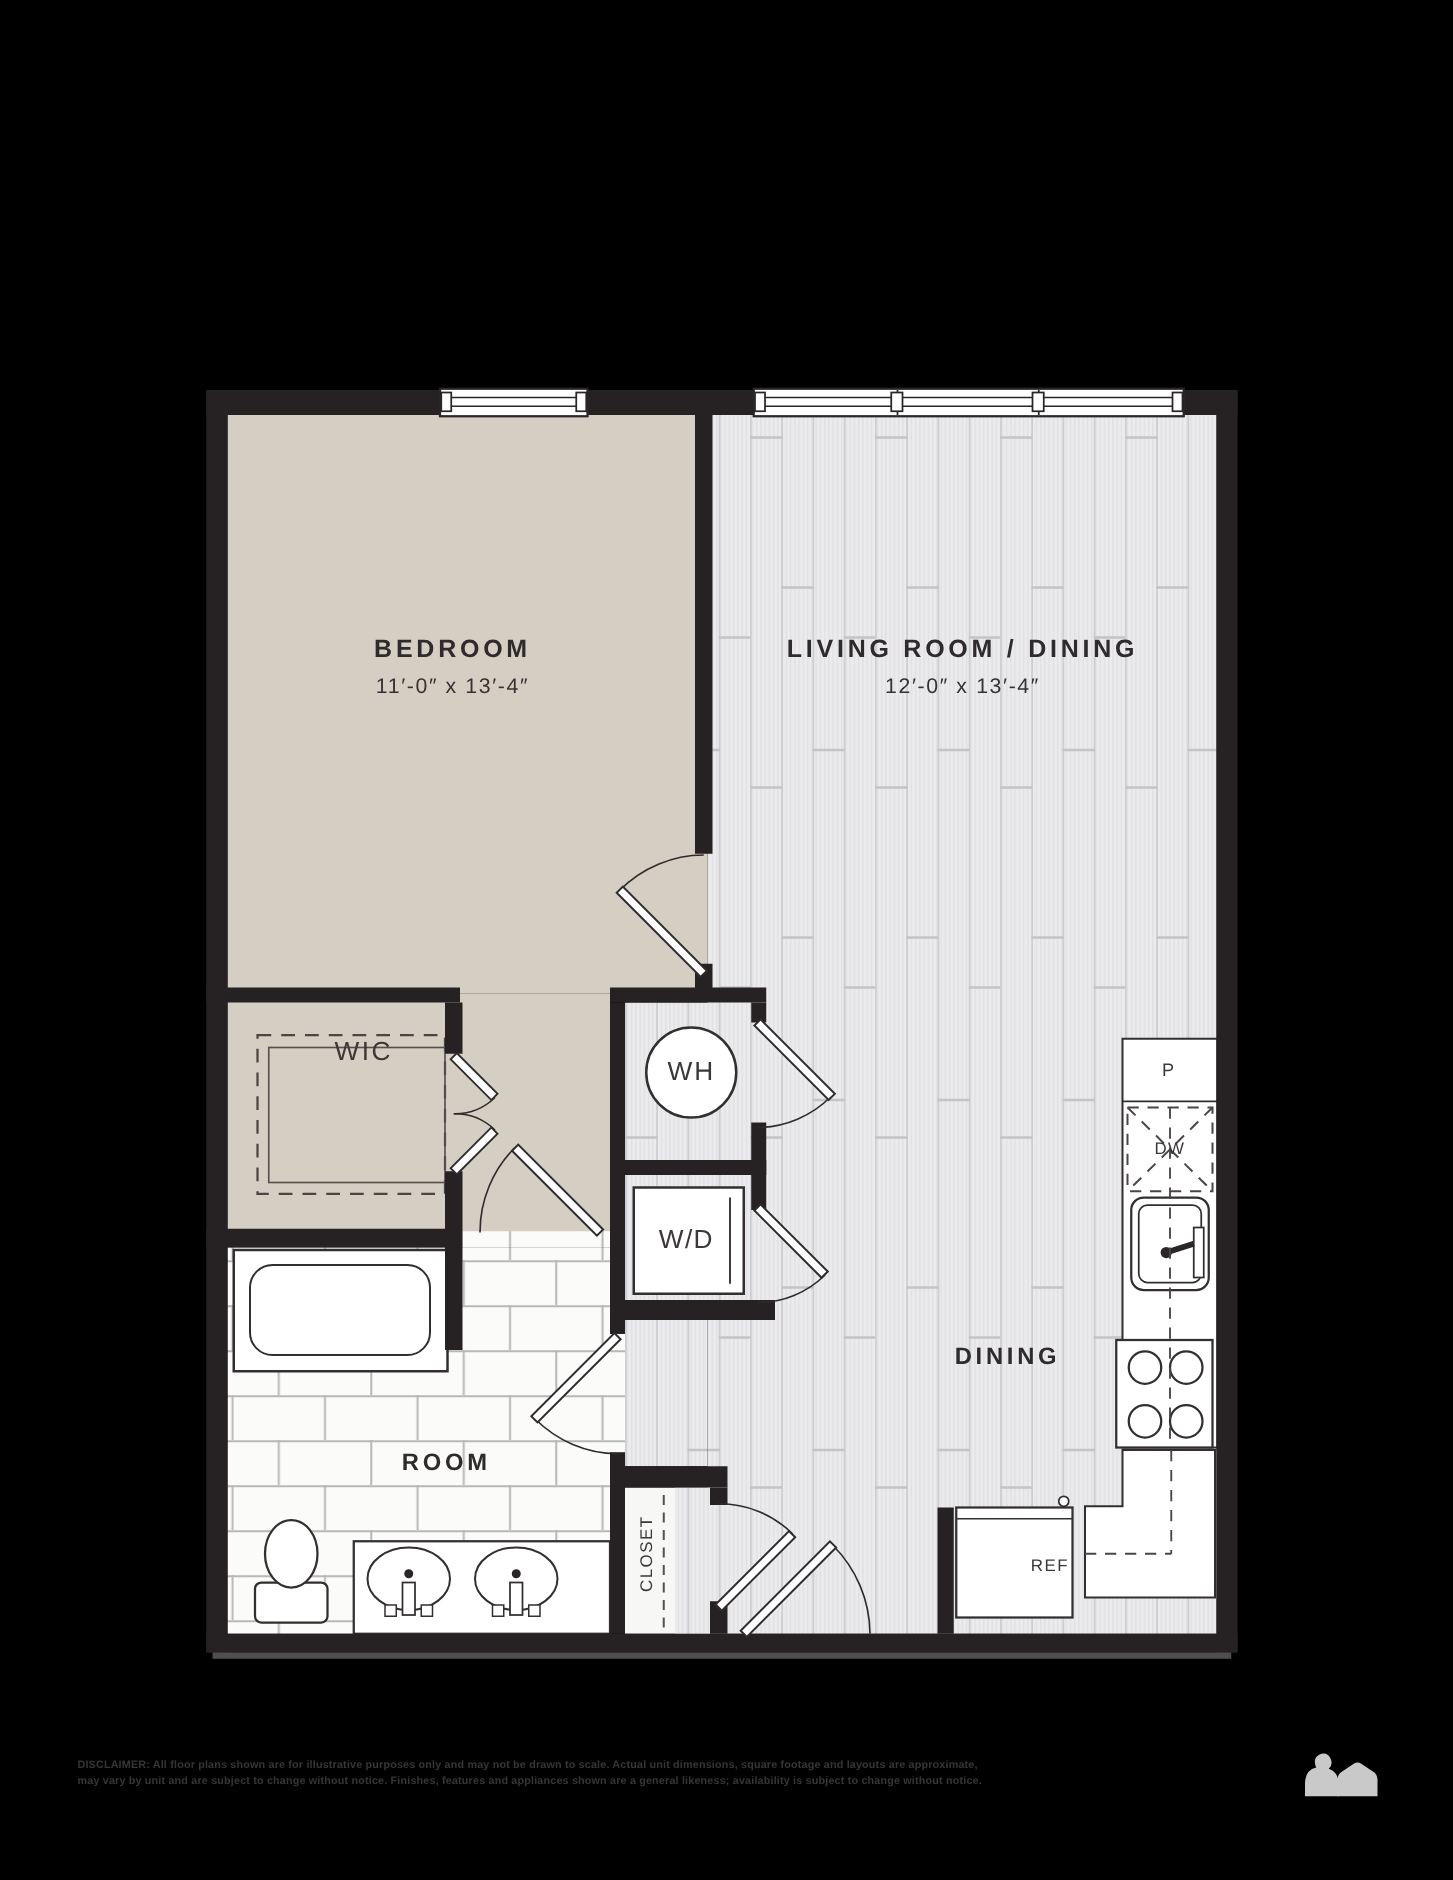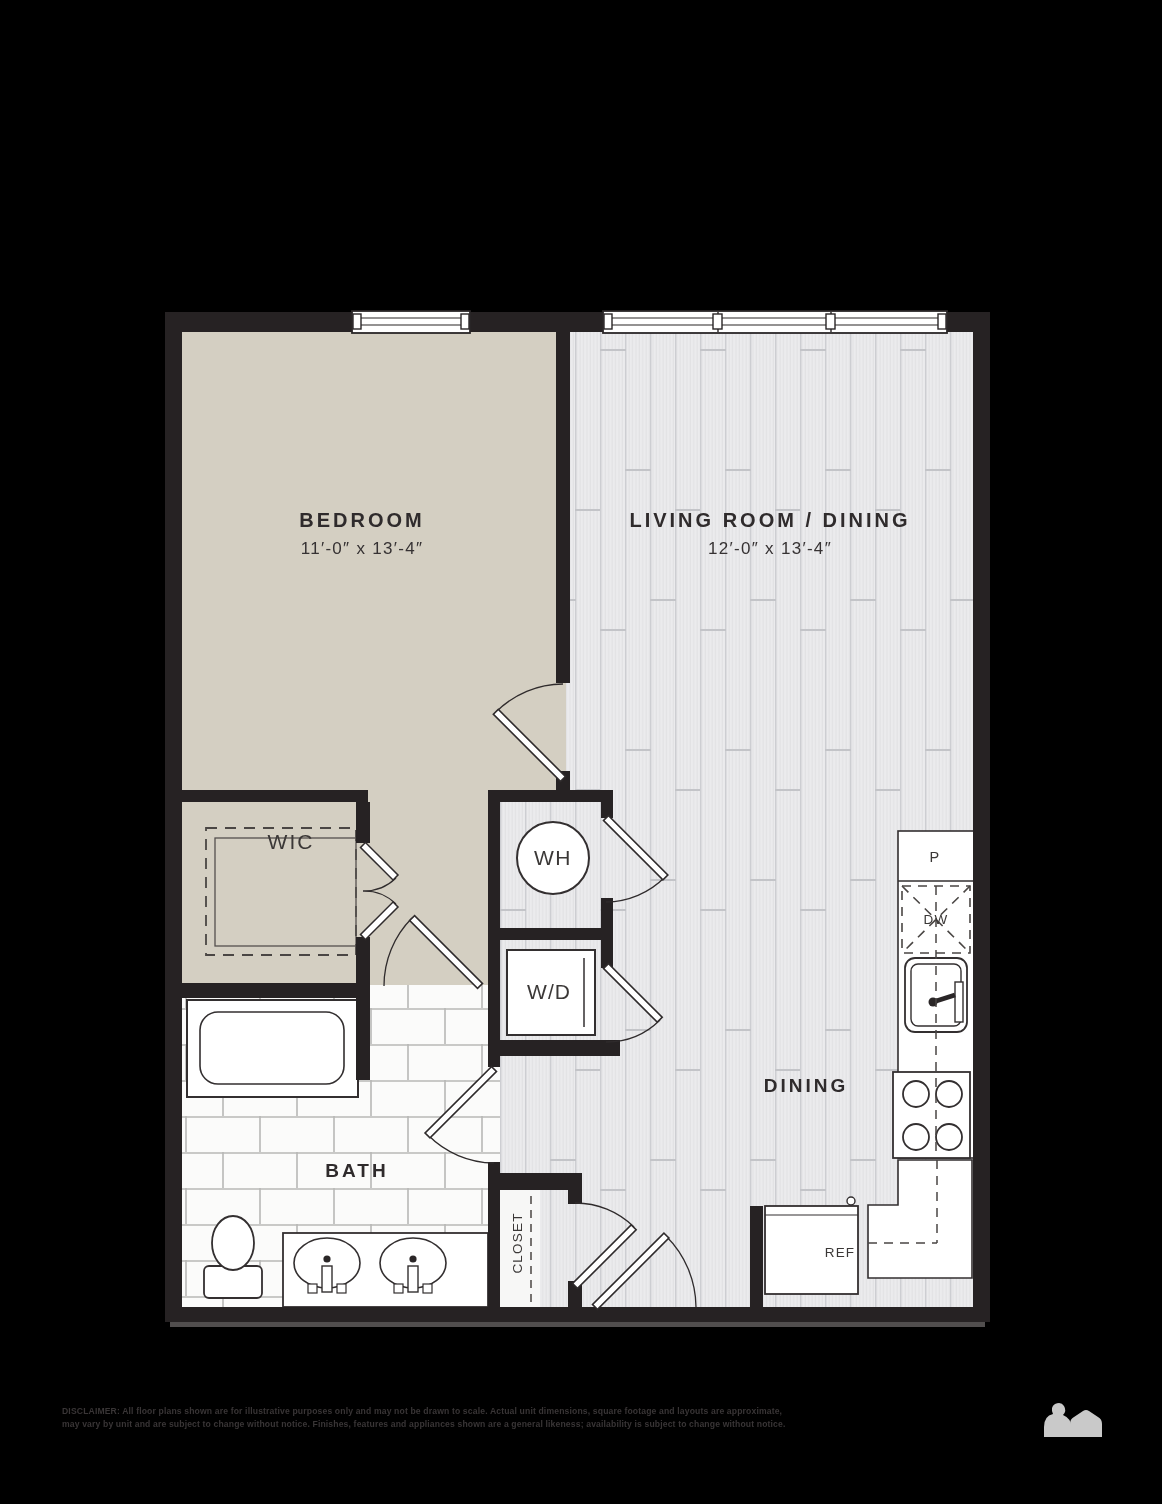--- a/index.html
+++ b/index.html
@@ -249,21 +249,21 @@
   </g>
 </svg>
 
 <div class="lbl room" style="left:362px;top:520px;">BEDROOM</div>
 <div class="lbl dims" style="left:362px;top:549px;">11′-0″ x 13′-4″</div>
 
 <div class="lbl room" style="left:770px;top:520px;">LIVING ROOM / DINING</div>
 <div class="lbl dims" style="left:770px;top:549px;text-align:center;">12′-0″ x 13′-4″</div>
 
 <div class="lbl room" style="left:806px;top:1086px;font-size:19px;">DINING</div>
-<div class="lbl room" style="left:357px;top:1171px;font-size:19px;">BATH</div>
+<div class="lbl room" style="left:357px;top:1171px;font-size:19px;">ROOM</div>
 
 <div class="lbl small" style="left:291px;top:842px;">WIC</div>
 <div class="lbl small" style="left:553px;top:858px;letter-spacing:1.5px;">WH</div>
 <div class="lbl small" style="left:549px;top:992px;letter-spacing:1px;">W/D</div>
 <div class="lbl tiny closet-rot" style="left:517px;top:1243px;">CLOSET</div>
 <div class="lbl tiny" style="left:811px;top:1252px;margin-left:29px;">REF</div>
 <div class="lbl tiny" style="left:935px;top:857px;font-size:14.5px;">P</div>
 <div class="lbl tiny" style="left:936px;top:919px;">DW</div>
 
 <div class="footer-line" style="top:1419px;">may vary by unit and are subject to change without notice. Finishes, features and appliances shown are a general likeness; availability is subject to change without notice.</div>

